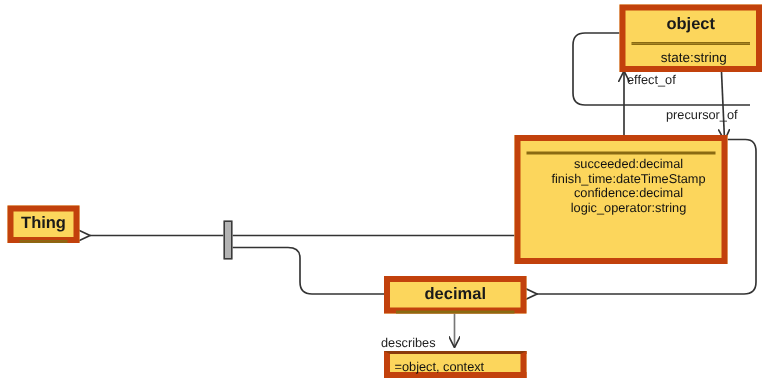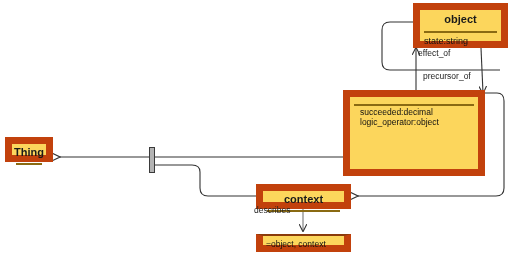--- a/index.html
+++ b/index.html
@@ -20,39 +20,40 @@
     position: absolute;
     left: 0;
     top: 0;
     width: 512px;
     height: 257px;
     pointer-events: none;
   }
   .uml-class {
     position: absolute;
     background: #fcd65c;
-    border: 7px solid #c2410c;
+    border: 4px solid #c2410c;
     box-sizing: border-box;
     z-index: 3;
   }
   .uml-title {
     text-align: center;
     font-weight: bold;
     color: #1a1a1a;
     line-height: 1.05;
   }
   .uml-sep {
     height: 0;
     border-top: 1px solid #8a6a12;
     border-bottom: 1px solid #8a6a12;
     margin: 2px 4px 1px 4px;
   }
   .uml-attrs {
     padding: 0 0 2px 4px;
     color: #111111;
+    text-align: center;
   }
   .uml-attr {
     white-space: nowrap;
     line-height: 1.12;
   }
 
   
   #box-object { left: 413px; top: 3px; width: 95px; height: 45px; }
   #box-object .uml-title { font-size: 11px; padding-top: 4px; }
   #box-object .uml-sep { margin-top: 5px; }
@@ -99,22 +100,22 @@
 
   .edge-label {
     position: absolute;
     font-size: 8.5px;
     color: #222222;
     white-space: nowrap;
     z-index: 4;
     text-align: center;
   }
   #label-effect-of   { left: 418px; top: 48px; }
-  #label-precursor-of{ left: 423px; top: 71px; }
-  #label-describes   { left: 254px; top: 205px; }
+  #label-precursor-of{ left: 444px; top: 71px; }
+  #label-describes   { left: 254px; top: 223px; }
 </style>
 </head>
 <body>
 
 <div id="canvas">
 
   <svg class="edges" viewBox="0 0 512 257" xmlns="http://www.w3.org/2000/svg">
     <defs>
       <marker id="openArrow" viewBox="0 0 10 10" refX="9" refY="5" markerWidth="7" markerHeight="7" orient="auto-start-reverse">
         <path d="M 0 0 L 10 5 L 0 10" fill="none" stroke="#333333" stroke-width="1.4"></path>
@@ -159,26 +160,28 @@
     <div class="uml-sep"></div>
     <div class="uml-attrs">
       <div class="uml-attr">state:string</div>
     </div>
   </div>
 
   <div class="uml-class" id="box-action">
     <div class="uml-sep"></div>
     <div class="uml-attrs">
       <div class="uml-attr">succeeded:decimal</div>
-      <div class="uml-attr">logic_operator:object</div>
+      <div class="uml-attr">finish_time:dateTimeStamp</div>
+      <div class="uml-attr">confidence:decimal</div>
+      <div class="uml-attr">logic_operator:string</div>
     </div>
   </div>
 
   <div class="uml-class" id="box-context">
-    <div class="uml-title">context</div>
+    <div class="uml-title">decimal</div>
     <div class="uml-sep"></div>
   </div>
 
   <div class="uml-class" id="box-thing">
     <div class="uml-title">Thing</div>
     <div class="uml-sep"></div>
   </div>
 
   <div class="uml-class" id="box-tuple">
     <div class="uml-note-text">=object, context</div>

